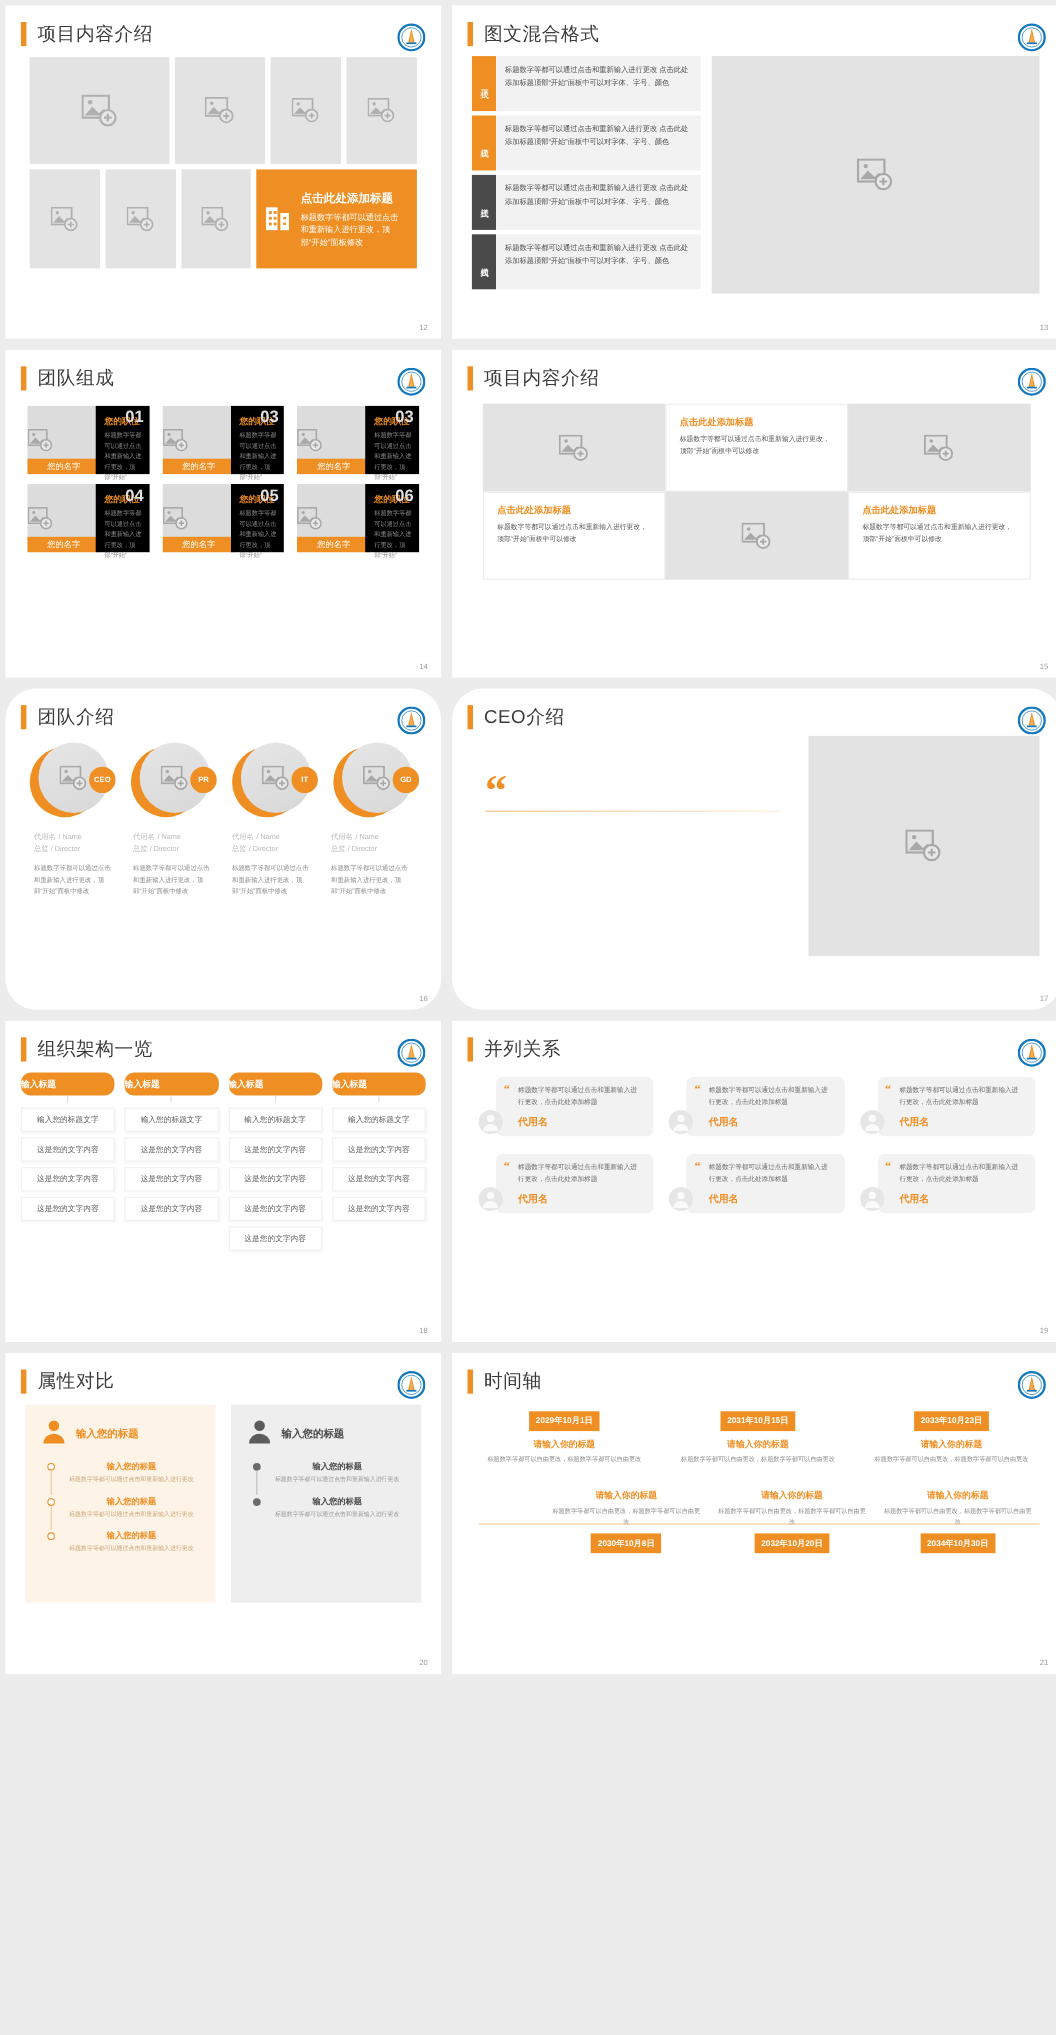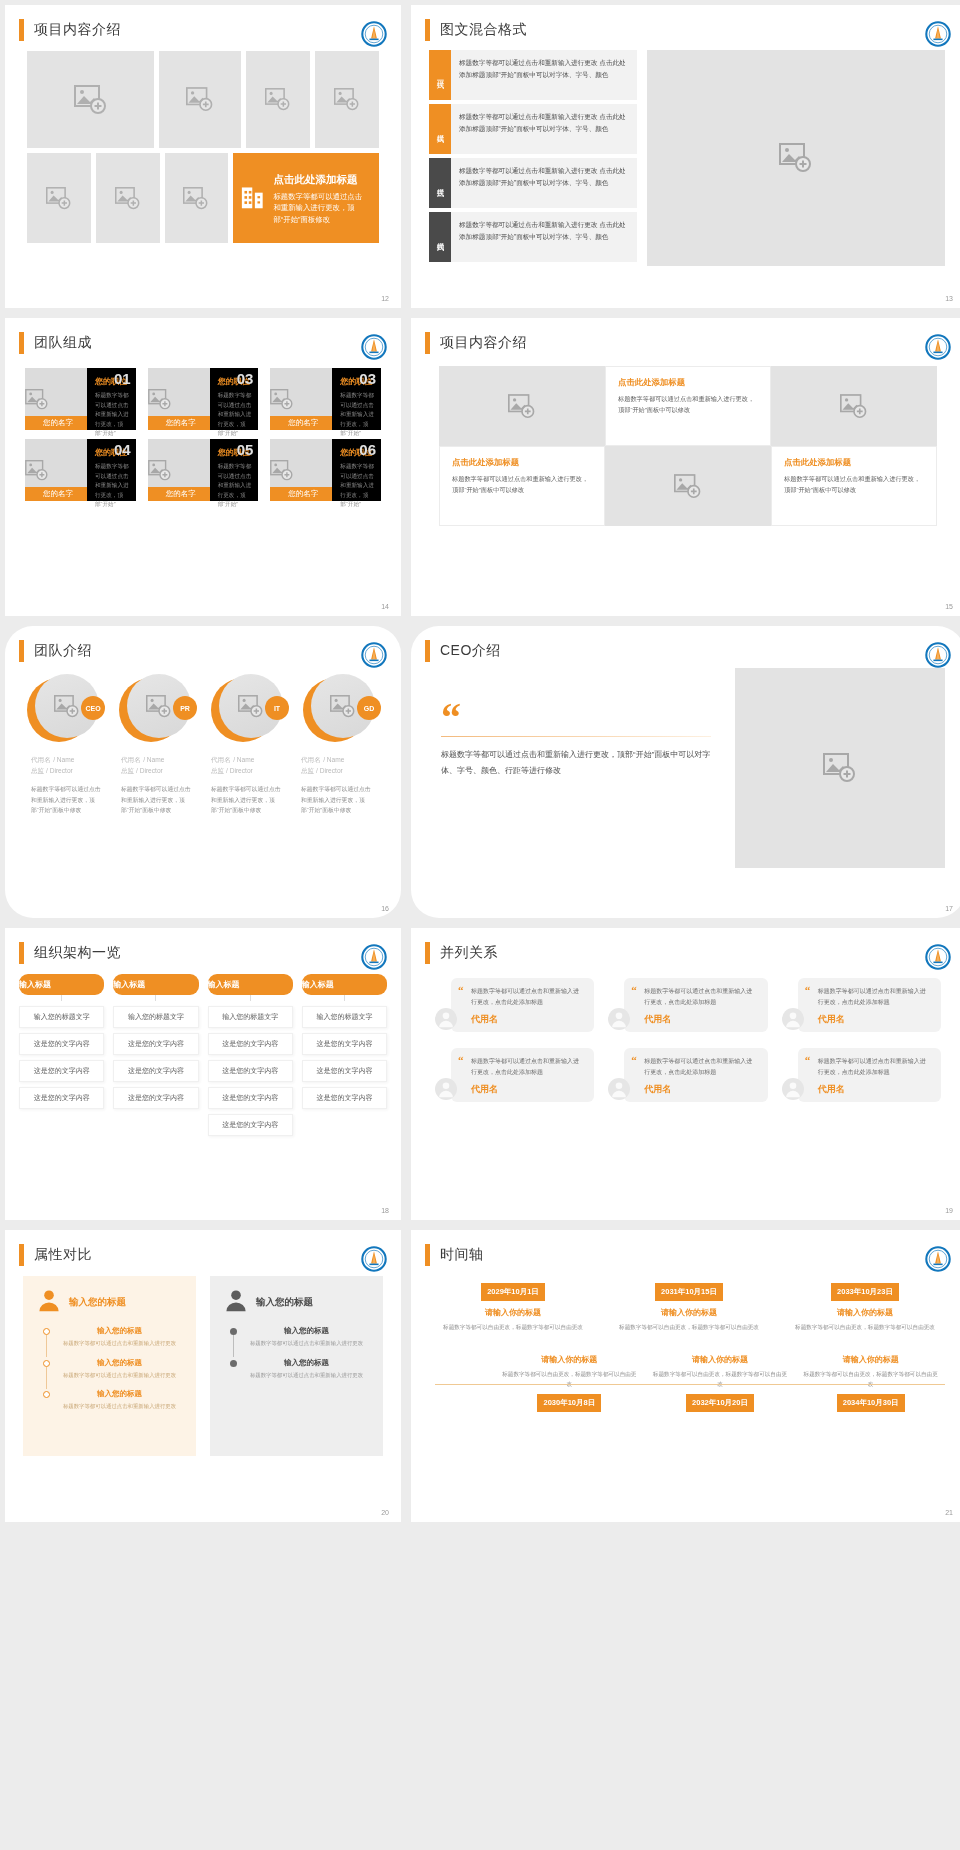--- a/index.html
+++ b/index.html
@@ -23,21 +23,21 @@
   }
   .slide.r1 { height: 303px; }
   .slide.r2 { height: 298px; }
   .slide.r3 { height: 292px; border-radius: 28px; }
   .slide.r4 { height: 292px; }
   .slide.r5 { height: 292px; text-align: center; }
 
   
   .s-head { display: flex; align-items: center; padding: 14px 16px 0 14px; }
   .s-bar { width: 5px; height: 22px; background: #ef8f23; margin-right: 10px; flex: none;}
-  .s-title { font-size: 14px; color: #3b3b3b; letter-spacing: .5px; font-weight: 400;}
+  .s-title { font-size: 17px; color: #3b3b3b; letter-spacing: .5px; font-weight: 400;}
   .logo { position: absolute; right: 14px; top: 16px; width: 26px; height: 26px; }
   .logo svg { display:block; }
   .pgnum { position: absolute; right: 12px; bottom: 6px; font-size: 7px; color: #9a9a9a; }
 
   
   .ph { background: #e3e3e3; display:flex; align-items:center; justify-content:center; }
   .ph svg { opacity:.85; }
   .orange { background: #ef8f23; }
 
   
@@ -540,21 +540,20 @@
       </span>
     <div class="s17-body">
       <div class="s17-img">
           <svg width="34" height="30">
             <use href="#imgph"></use>
           </svg>
         </div>
       <div class="s17-quote">
         <div class="s17-mark">“</div>
         <div class="s17-line"></div>
-        <p>标题数字等都可以通过点击和重新输入进行更改，顶部“开始”面板中可以对字体、字号、颜色、行距等进行修改</p>
       </div>
     </div>
     <span class="pgnum">17</span>
   </div>
 
   <div class="slide r4">
     <div class="s-head">
       <div class="s-bar"></div>
       <div class="s-title">组织架构一览</div>
     </div>

